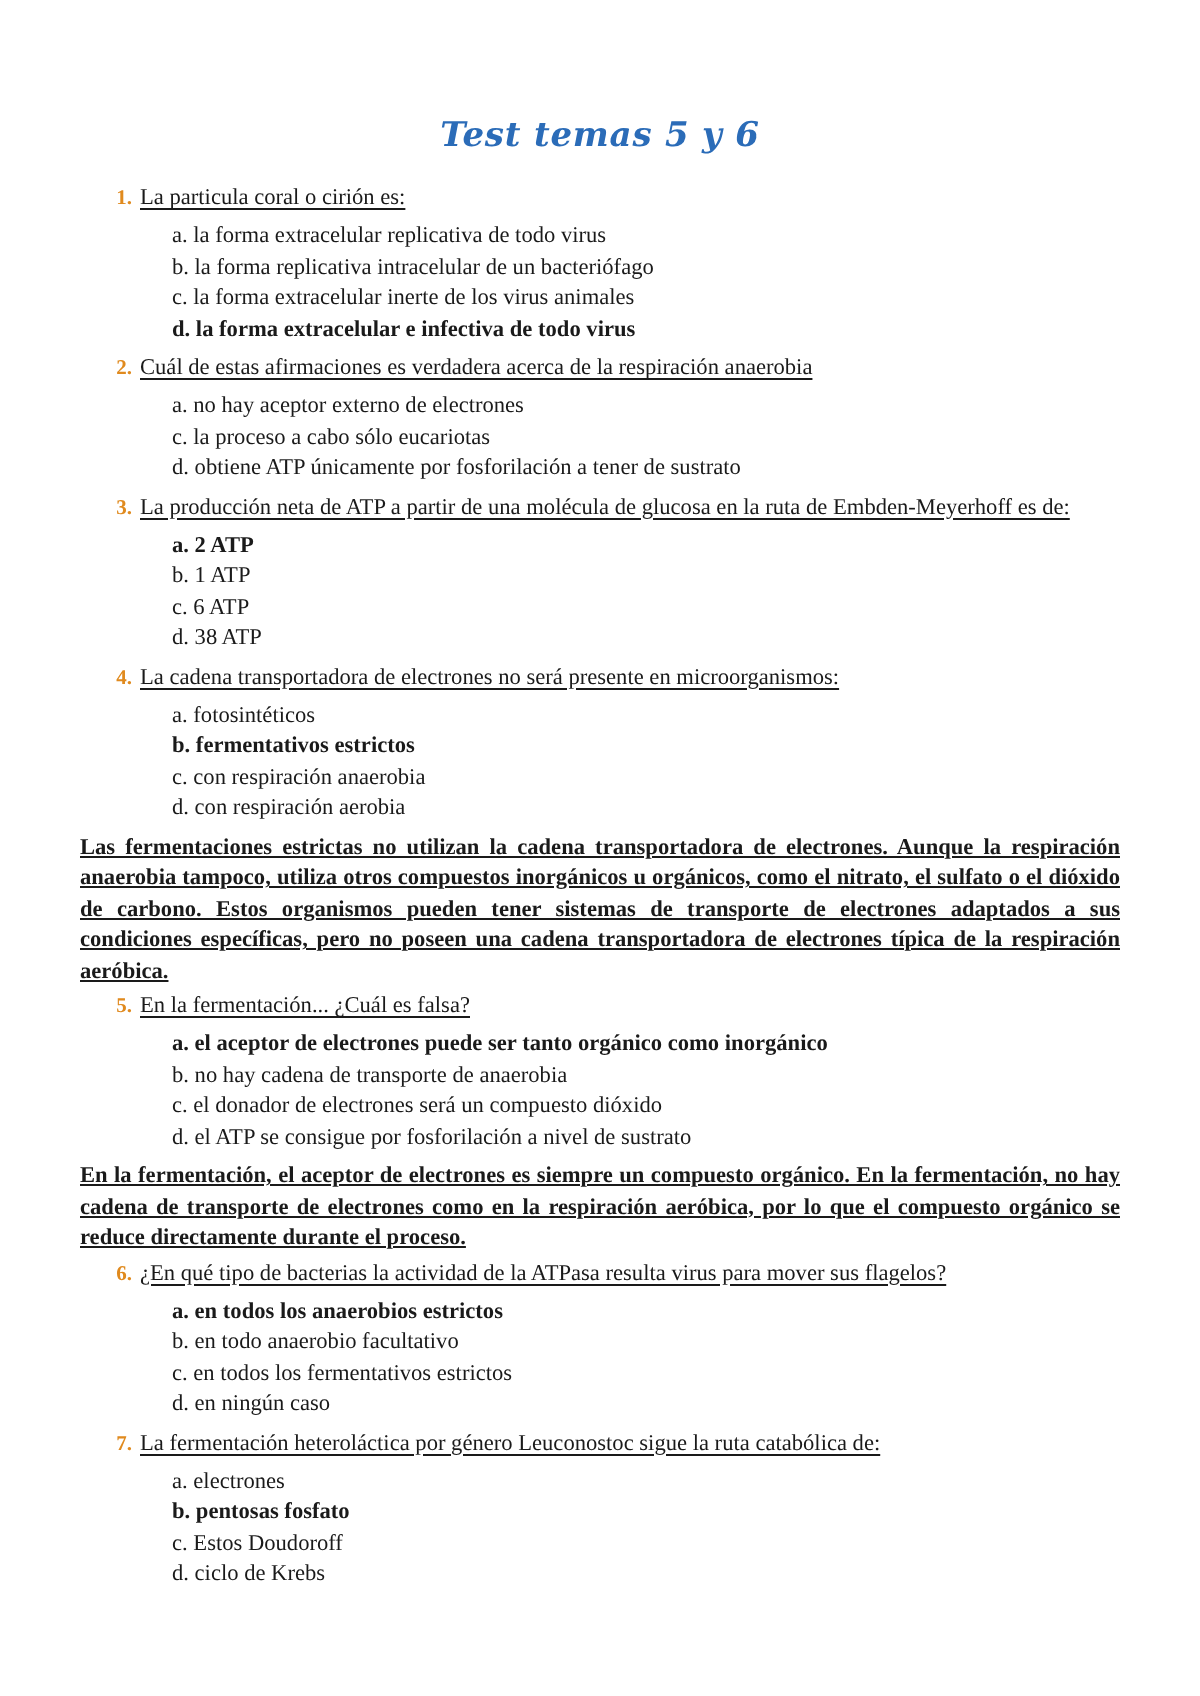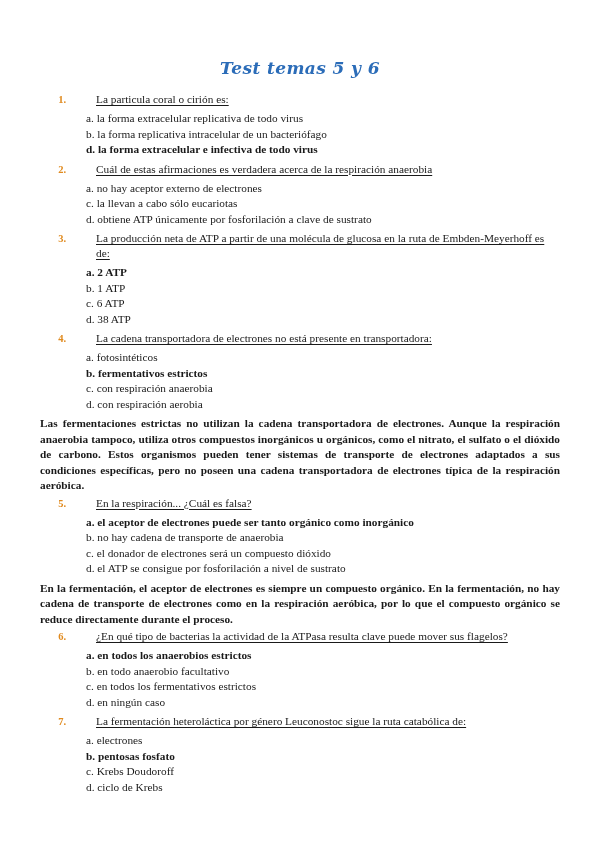--- a/index.html
+++ b/index.html
@@ -50,131 +50,132 @@
     color: #e08a1e;
     font-size: 10.5px;
     font-weight: bold;
     line-height: 15px;
   }
   .qtext {
     font-size: 11.3px;
     line-height: 15px;
     text-decoration: underline;
     text-underline-offset: 1.5px;
-    margin-left: 26px;
   }
   .answers {
     margin: 4px;
     padding: 0 0 0 12px;
     list-style: none;
   }
   .answer {
     font-size: 11.3px;
     line-height: 15.5px;
   }
   .answer.correct {
     font-weight: bold;
   }
   .note {
     font-size: 11.3px;
     line-height: 15.5px;
     font-weight: bold;
     margin: 2px 0 2px 0;
     text-align: justify;
+    text-decoration: underline;
   }
 </style>
 </head>
 <body>
 
 <div class="page">
 
   <div class="doc-title">Test temas 5 y 6</div>
 
   <ol class="qlist">
 
     <li class="qitem">
       <span class="qnum">1.</span>
       <div class="qtext">La particula coral o cirión es:</div>
       <ul class="answers">
         <li class="answer">a. la forma extracelular replicativa de todo virus</li>
         <li class="answer">b. la forma replicativa intracelular de un bacteriófago</li>
+        <li class="answer">c. la forma extracelular inerte de los virus animales</li>
         <li class="answer correct">d. la forma extracelular e infectiva de todo virus</li>
       </ul>
     </li>
 
     <li class="qitem">
       <span class="qnum">2.</span>
       <div class="qtext">Cuál de estas afirmaciones es verdadera acerca de la respiración anaerobia</div>
       <ul class="answers">
         <li class="answer">a. no hay aceptor externo de electrones</li>
-        <li class="answer">c. la llevan a cabo sólo eucariotas</li>
-        <li class="answer">d. obtiene ATP únicamente por fosforilación a clave de sustrato</li>
+        <li class="answer">c. la proceso a cabo sólo eucariotas</li>
+        <li class="answer">d. obtiene ATP únicamente por fosforilación a tener de sustrato</li>
       </ul>
     </li>
 
     <li class="qitem">
       <span class="qnum">3.</span>
       <div class="qtext">La producción neta de ATP a partir de una molécula de glucosa en la ruta de Embden-Meyerhoff es de:</div>
       <ul class="answers">
         <li class="answer correct">a. 2 ATP</li>
         <li class="answer">b. 1 ATP</li>
         <li class="answer">c. 6 ATP</li>
         <li class="answer">d. 38 ATP</li>
       </ul>
     </li>
 
     <li class="qitem">
       <span class="qnum">4.</span>
-      <div class="qtext">La cadena transportadora de electrones no está presente en transportadora:</div>
+      <div class="qtext">La cadena transportadora de electrones no será presente en microorganismos:</div>
       <ul class="answers">
         <li class="answer">a. fotosintéticos</li>
         <li class="answer correct">b. fermentativos estrictos</li>
         <li class="answer">c. con respiración anaerobia</li>
         <li class="answer">d. con respiración aerobia</li>
       </ul>
     </li>
 
   </ol>
 
   <div class="note">Las fermentaciones estrictas no utilizan la cadena transportadora de electrones. Aunque la respiración anaerobia tampoco, utiliza otros compuestos inorgánicos u orgánicos, como el nitrato, el sulfato o el dióxido de carbono. Estos organismos pueden tener sistemas de transporte de electrones adaptados a sus condiciones específicas, pero no poseen una cadena transportadora de electrones típica de la respiración aeróbica.</div>
 
   <ol class="qlist">
 
     <li class="qitem">
       <span class="qnum">5.</span>
-      <div class="qtext">En la respiración... ¿Cuál es falsa?</div>
+      <div class="qtext">En la fermentación... ¿Cuál es falsa?</div>
       <ul class="answers">
         <li class="answer correct">a. el aceptor de electrones puede ser tanto orgánico como inorgánico</li>
         <li class="answer">b. no hay cadena de transporte de anaerobia</li>
         <li class="answer">c. el donador de electrones será un compuesto dióxido</li>
         <li class="answer">d. el ATP se consigue por fosforilación a nivel de sustrato</li>
       </ul>
     </li>
   </ol>
 
   <div class="note">En la fermentación, el aceptor de electrones es siempre un compuesto orgánico. En la fermentación, no hay cadena de transporte de electrones como en la respiración aeróbica, por lo que el compuesto orgánico se reduce directamente durante el proceso.</div>
 
   <ol class="qlist">
 
     <li class="qitem">
       <span class="qnum">6.</span>
-      <div class="qtext">¿En qué tipo de bacterias la actividad de la ATPasa resulta clave puede mover sus flagelos?</div>
+      <div class="qtext">¿En qué tipo de bacterias la actividad de la ATPasa resulta virus para mover sus flagelos?</div>
       <ul class="answers">
         <li class="answer correct">a. en todos los anaerobios estrictos</li>
         <li class="answer">b. en todo anaerobio facultativo</li>
         <li class="answer">c. en todos los fermentativos estrictos</li>
         <li class="answer">d. en ningún caso</li>
       </ul>
     </li>
 
     <li class="qitem">
       <span class="qnum">7.</span>
       <div class="qtext">La fermentación heteroláctica por género Leuconostoc sigue la ruta catabólica de:</div>
       <ul class="answers">
         <li class="answer">a. electrones</li>
         <li class="answer correct">b. pentosas fosfato</li>
-        <li class="answer">c. Krebs Doudoroff</li>
+        <li class="answer">c. Estos Doudoroff</li>
         <li class="answer">d. ciclo de Krebs</li>
       </ul>
     </li>
   </ol>
 
 </div>
 
 </body></html>

